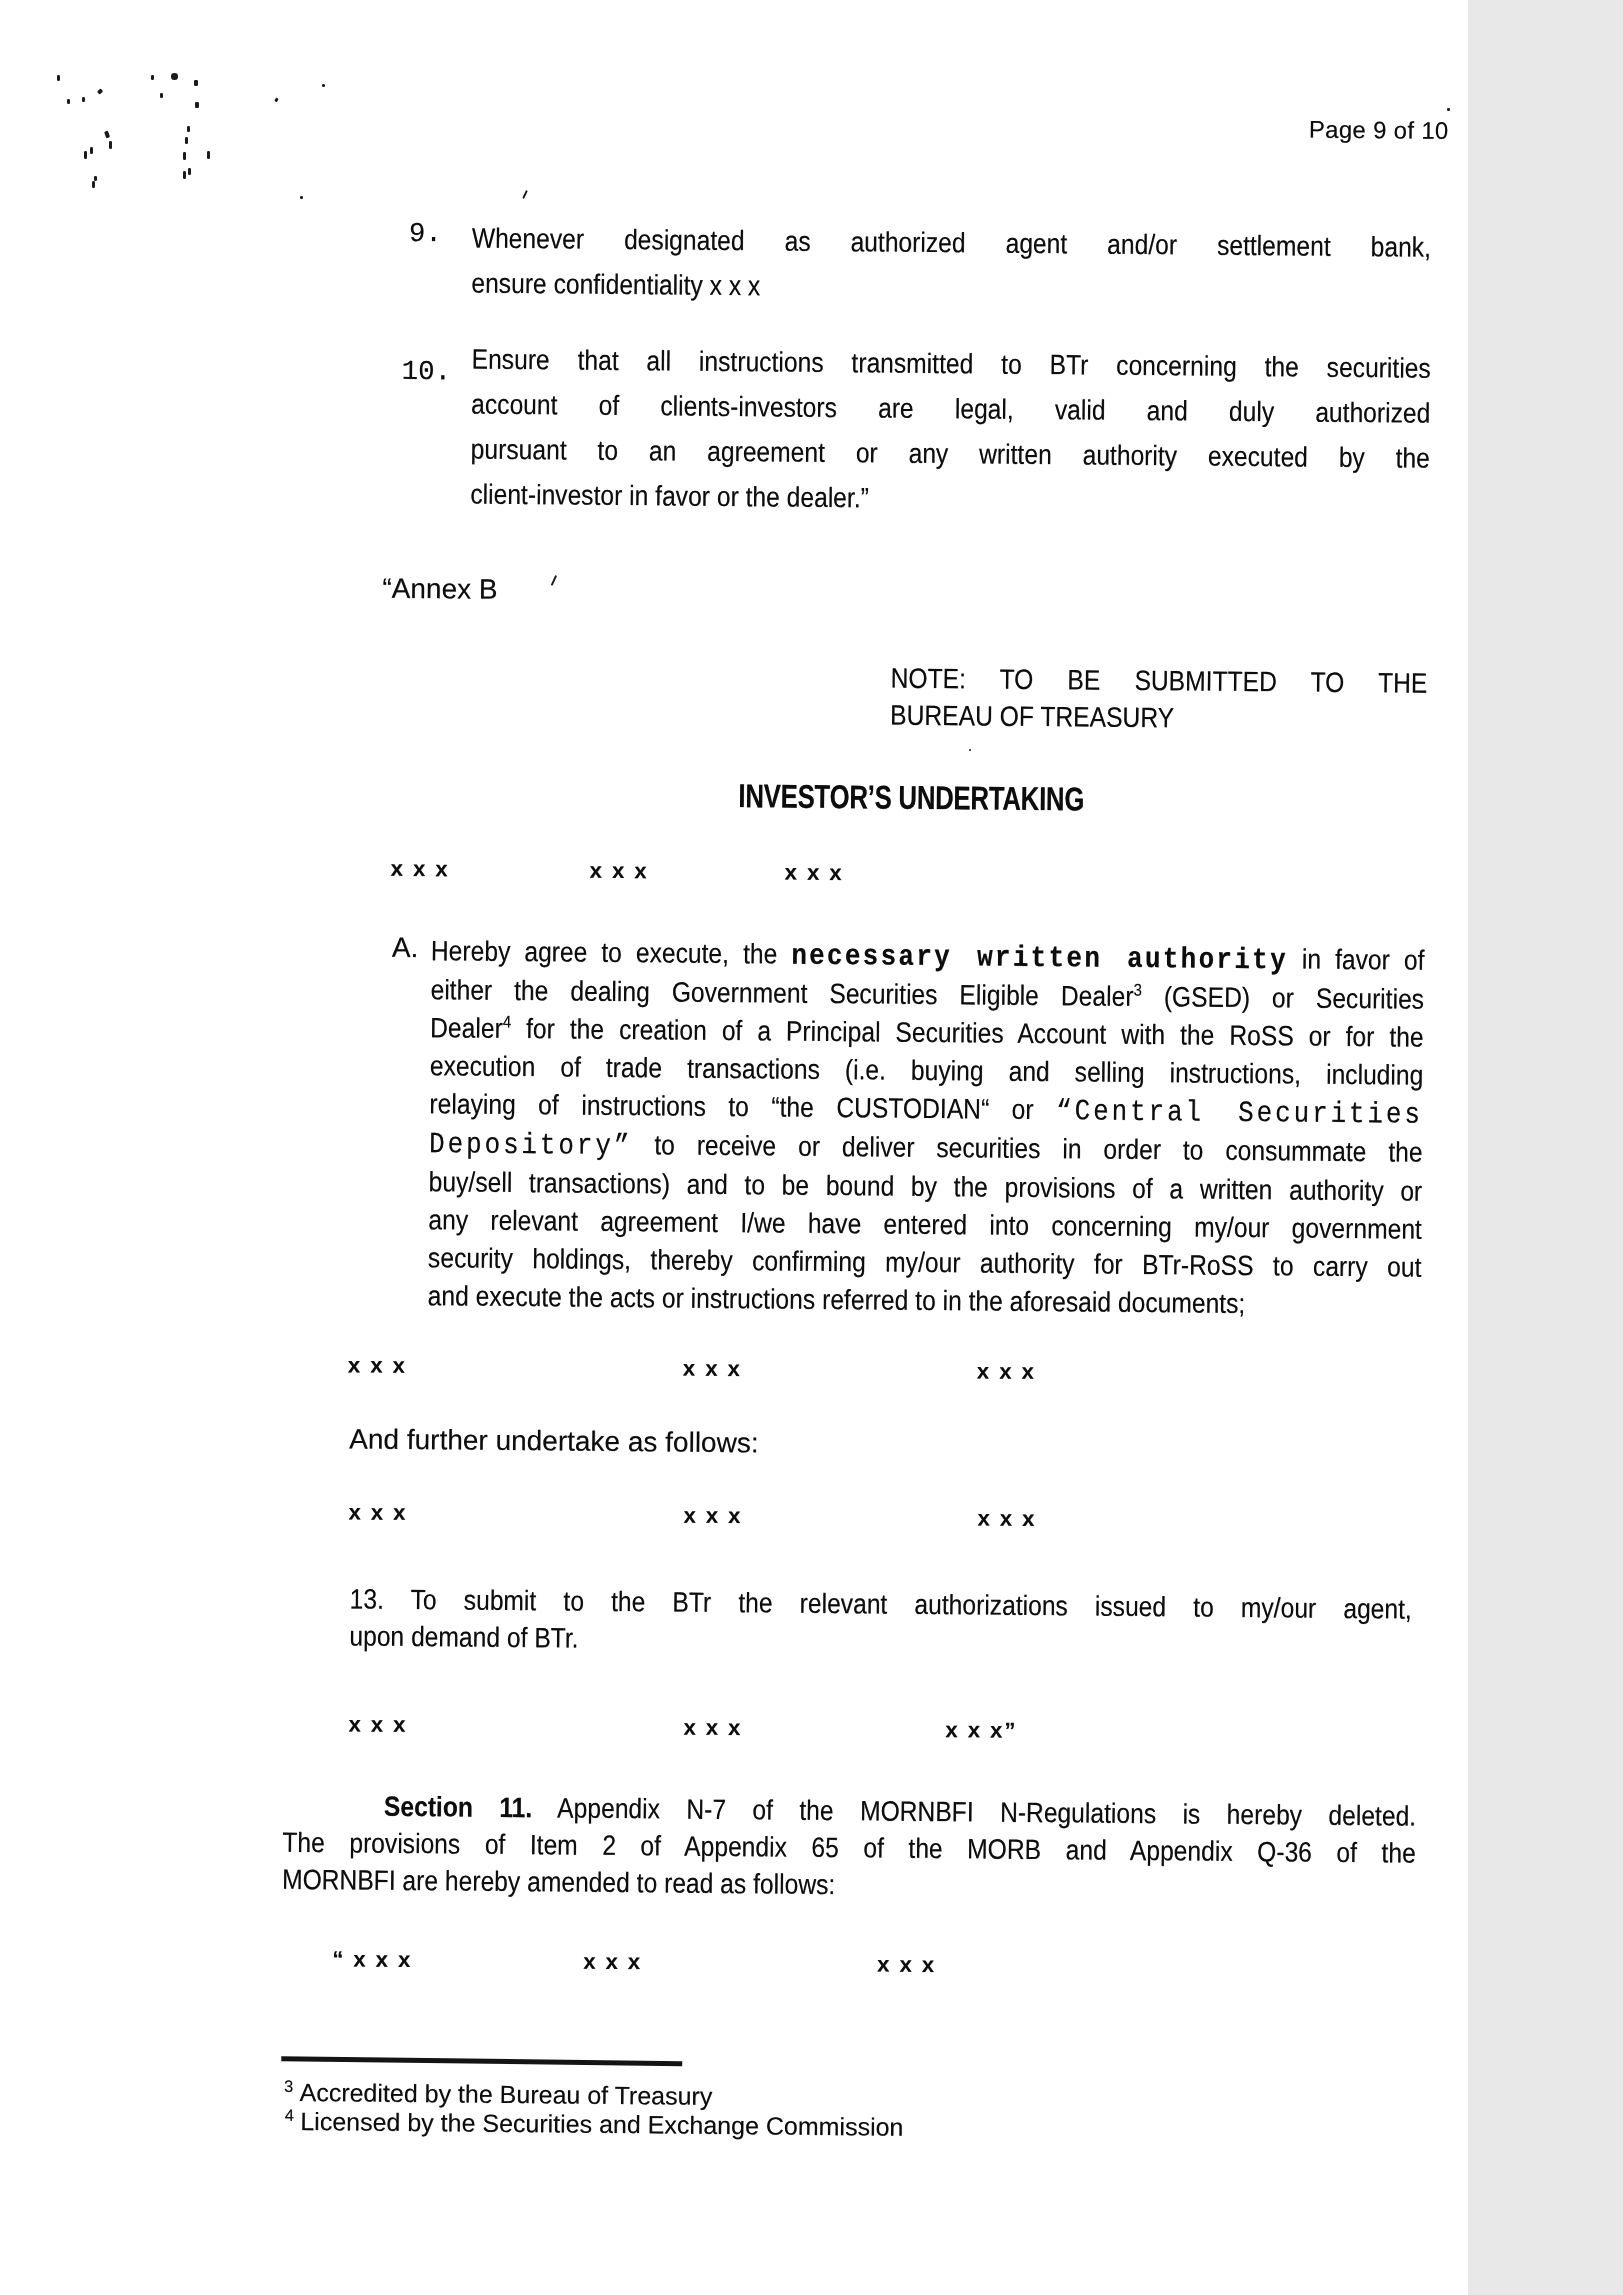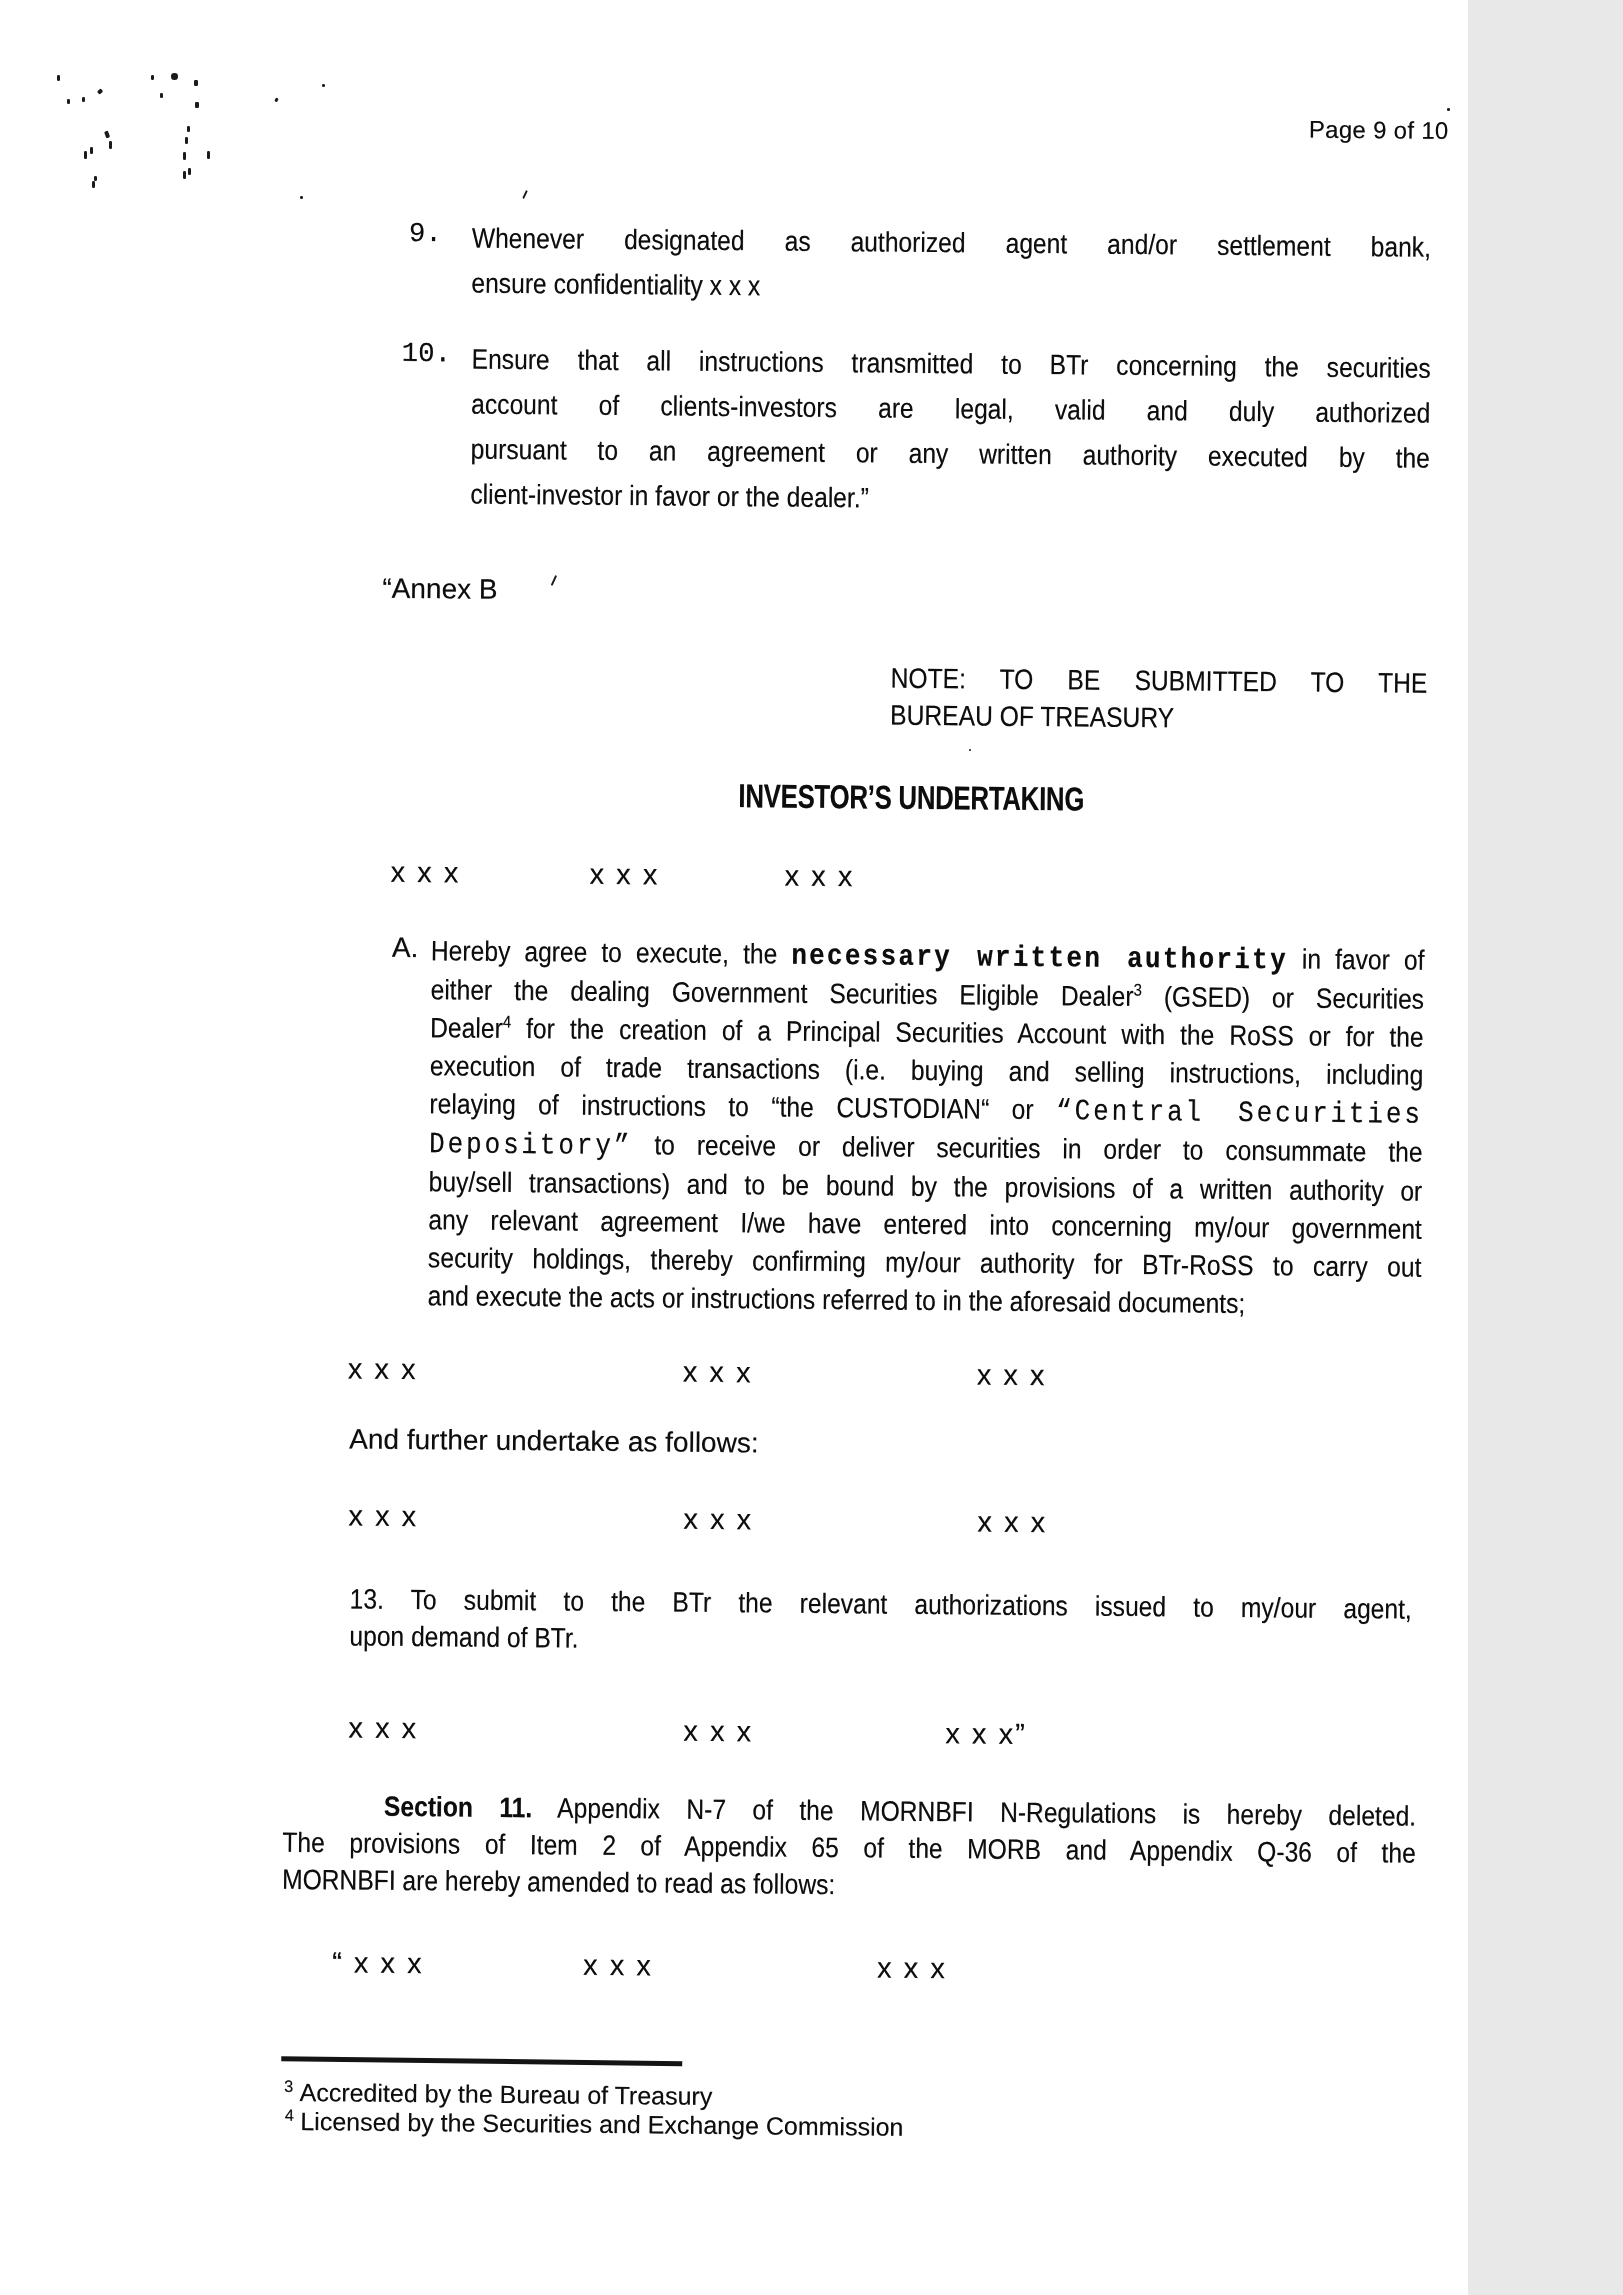--- a/index.html
+++ b/index.html
@@ -27,42 +27,42 @@
   .b{font-weight:bold;}
   .mono{font-family:"Liberation Mono","DejaVu Sans Mono",monospace;font-size:29.5px;letter-spacing:3.3px;}
   .monob{font-family:"Liberation Mono","DejaVu Sans Mono",monospace;font-size:29.5px;letter-spacing:2.6px;font-weight:bold;}
   sup{font-size:17px;line-height:0;vertical-align:super;}
   .annex{font-size:28px;}
   .heading{
     font-size:33px;font-weight:bold;letter-spacing:-0.3px;white-space:nowrap;
     transform:scaleX(0.78);transform-origin:0 0;
   }
   .xxxrow{position:absolute;left:0;top:0;width:100%;height:33px;}
-  .xxx{position:absolute;font-size:29px;letter-spacing:2px;white-space:nowrap;}
+  .xxx{position:absolute;font-size:22px;letter-spacing:2px;white-space:nowrap;font-weight:bold;}
   .further{font-size:28px;}
   .fnrule{position:absolute;background:#141414;height:4.6px;}
   .fn{position:absolute;font-size:25px;white-space:nowrap;}
   .fn sup{font-size:16.4px;margin-right:6.5px;}
   .speck{position:absolute;background:#1b1b1b;border-radius:1.3px;}
 </style>
 </head>
 <body>
 
 <div class="page">
   <div class="sheet">
 
     <div class="abs pagenum" style="left:1310px;top:103px;">Page 9 of 10</div>
 
     <div class="abs mononum" style="left:411px;top:214px;">9.</div>
     <div class="abs block cond lh68" style="left:474px;top:211px;width:1090px;">
         <div class="tline"><span>Whenever designated as authorized agent and/or settlement bank,</span></div>
         <div class="tline last"><span>ensure confidentiality x x x</span></div>
       </div>
 
-    <div class="abs mononum" style="left:405px;top:334px;text-align:center;">10.</div>
+    <div class="abs mononum" style="left:405px;top:352px;text-align:center;">10.</div>
     <div class="abs block cond lh68" style="left:475px;top:332px;width:1090px;">
         <div class="tline"><span>Ensure that all instructions transmitted to BTr concerning the securities</span></div>
         <div class="tline"><span>account of clients-investors are legal, valid and duly authorized</span></div>
         <div class="tline"><span>pursuant to an agreement or any written authority executed by the</span></div>
         <div class="tline last"><span>client-investor in favor or the dealer.”</span></div>
       </div>
 
     <div class="abs annex" style="left:388px;top:569px;">“Annex B</div>
 
     <div class="abs block cond lh56" style="left:897px;top:651px;width:610px;">

